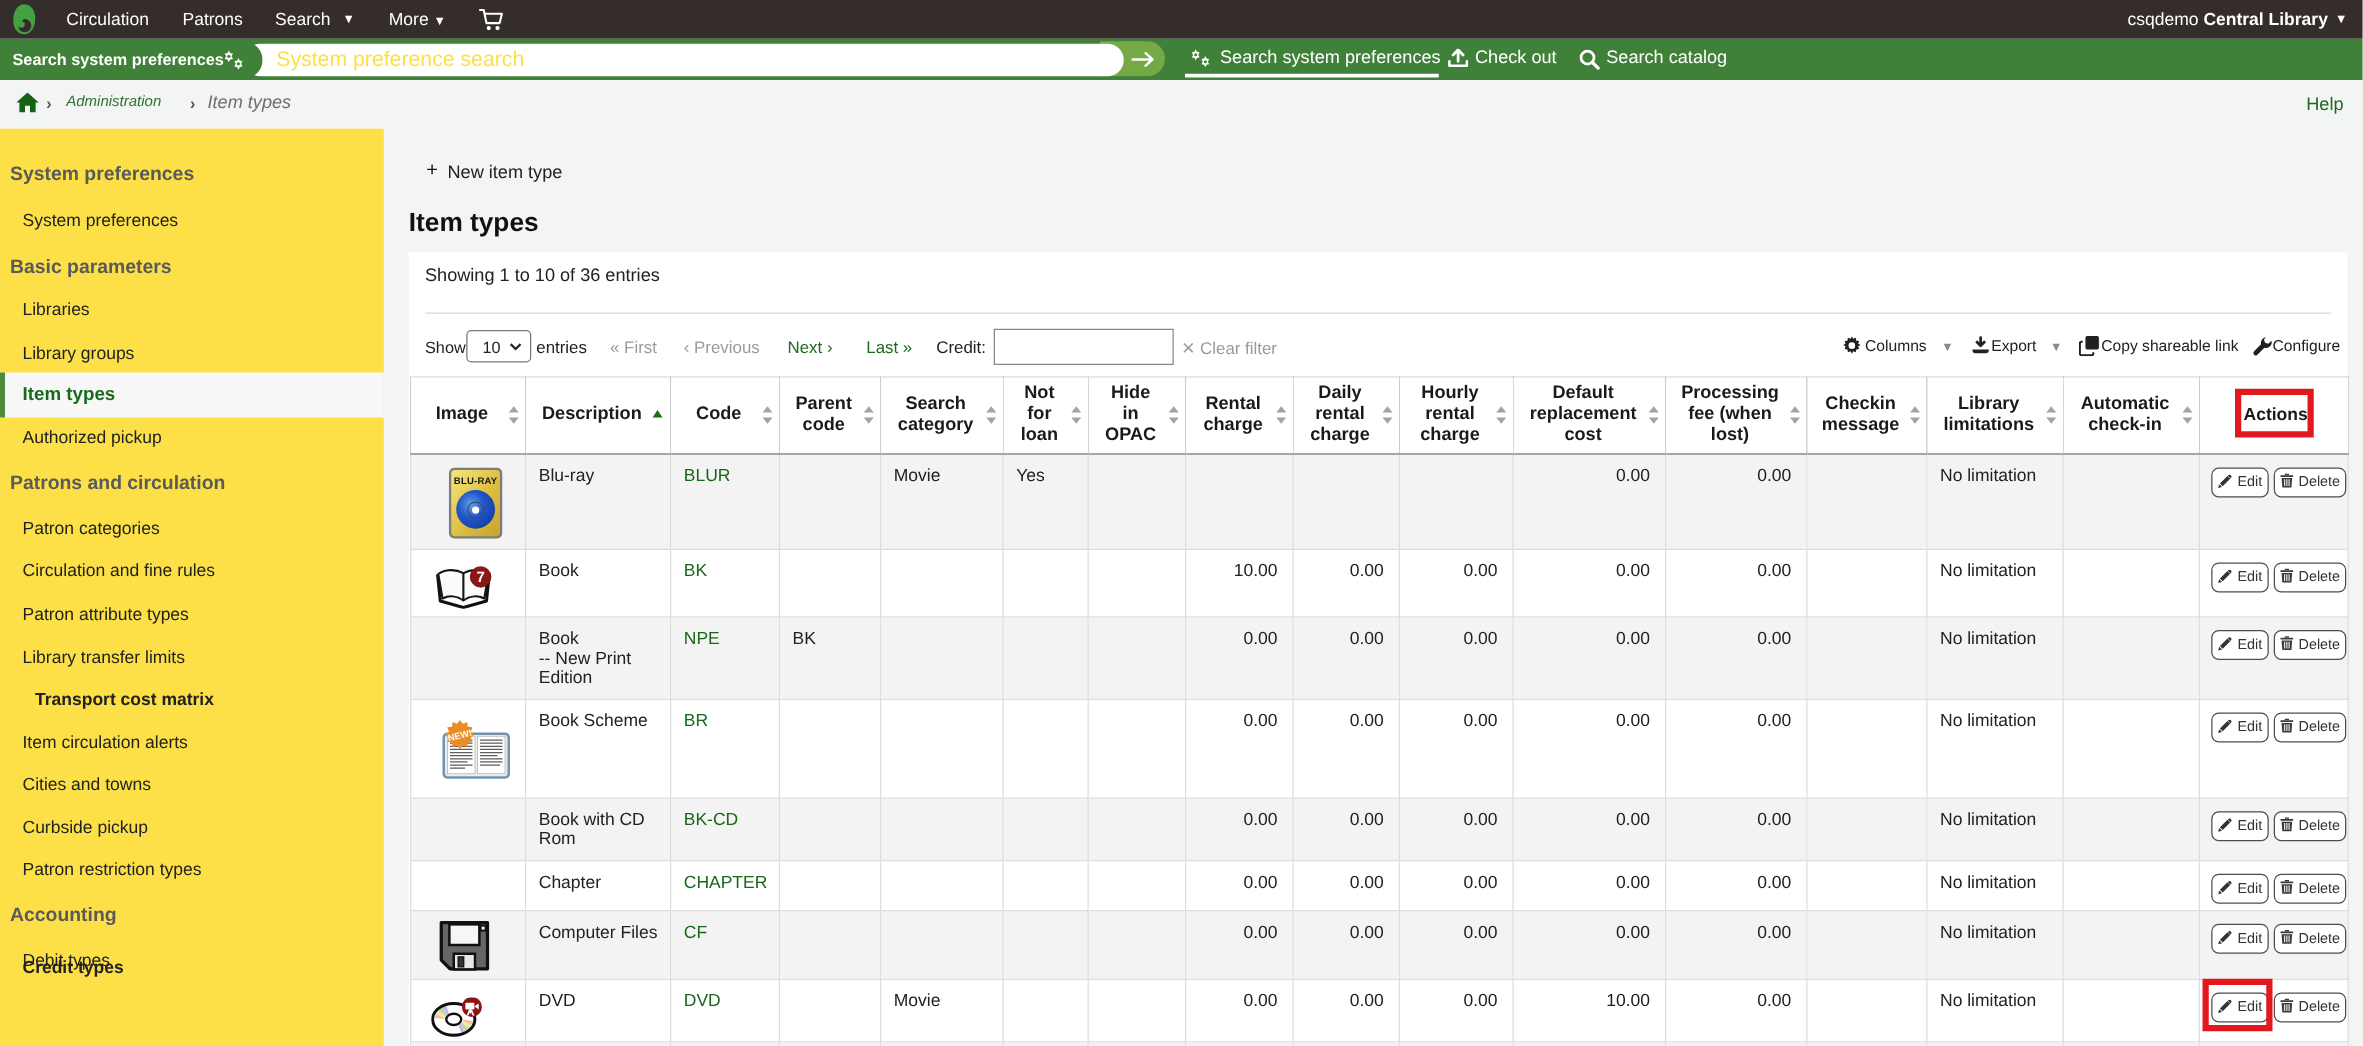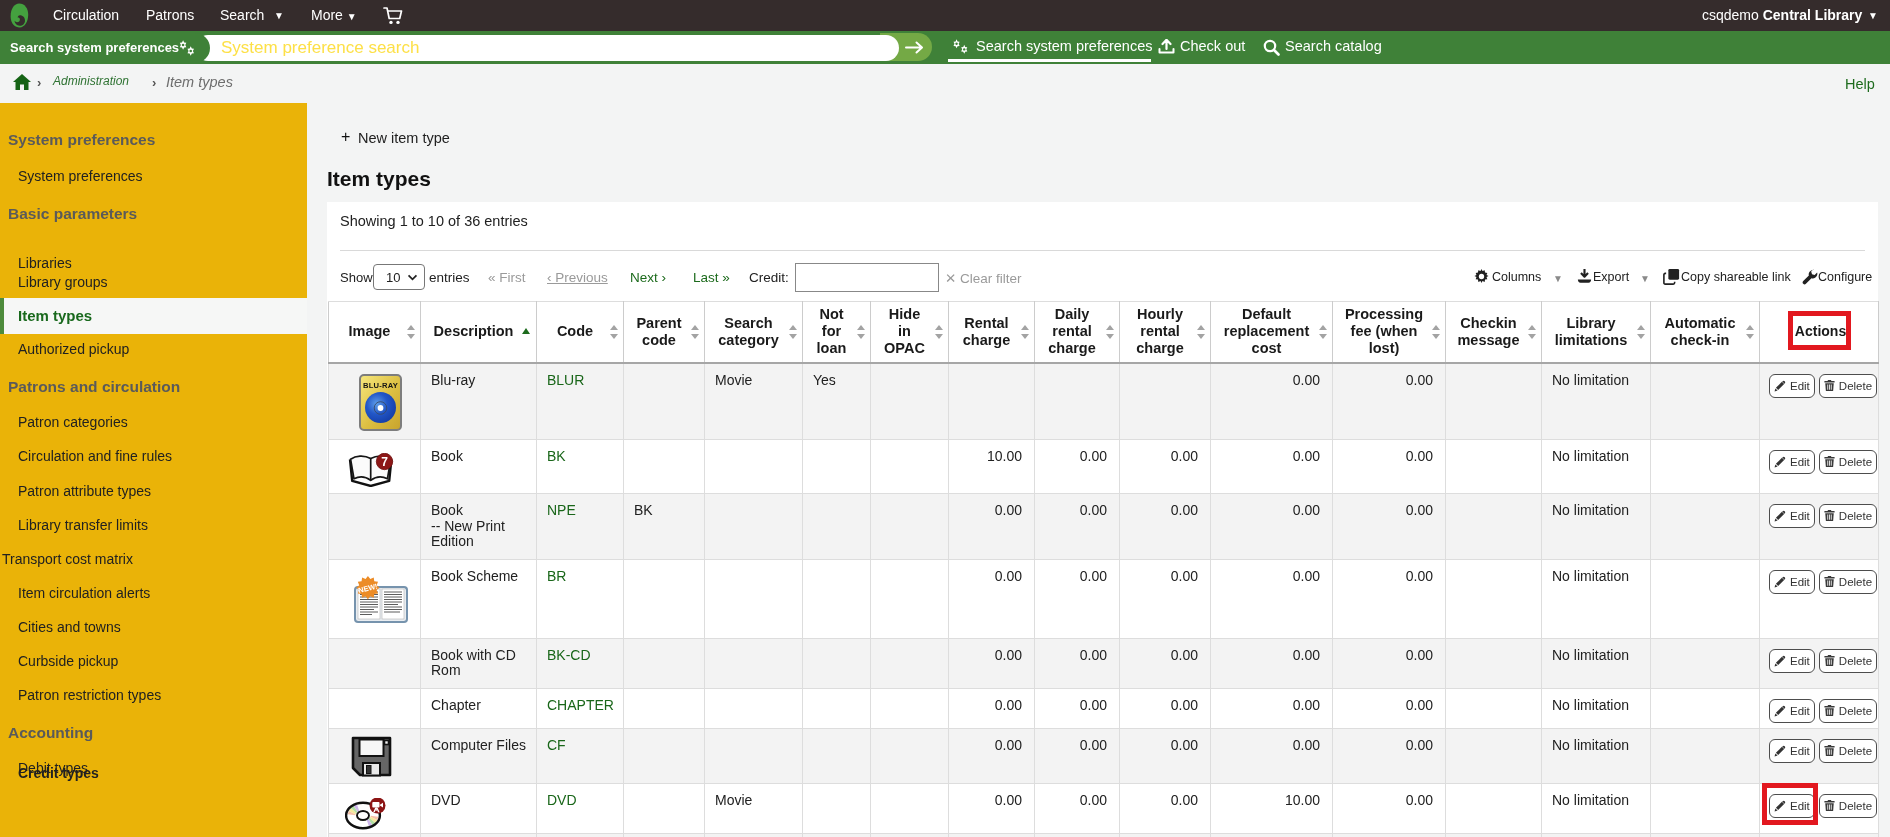--- a/index.html
+++ b/index.html
@@ -2,21 +2,21 @@
 <html><head>
 <meta charset="utf-8">
 <title>Item types</title>
 <style>
 * { margin:0; padding:0; box-sizing:border-box; }
 html,body { width:1890px; height:837px; overflow:hidden; font-family:"Liberation Sans", sans-serif; background:#f3f4f4; }
 #topbar { position:absolute; left:0; top:0; width:1890px; height:31px; background:#352c2c; color:#fff; }
 #topbar .nav { position:absolute; top:0; height:31px; line-height:31px; font-size:14px; color:#fff; }
 #searchbar { position:absolute; left:0; top:31px; width:1890px; height:33px; background:#3f8138; }
 #breadcrumb { position:absolute; left:0; top:64px; width:1890px; height:39px; background:#f3f4f4; }
-#sidebar { position:absolute; left:0; top:103px; width:307px; height:734px; background:#eab308; }
+#sidebar { position:absolute; left:0; top:103px; width:307px; height:734px; background:#fde047; }
 #main { position:absolute; left:307px; top:103px; width:1583px; height:734px; }
 .sbhead { font-size:15.5px; font-weight:bold; color:#5a5a5a; }
 .sblink { font-size:14px; color:#212121; }
 .ctl { position:absolute; font-size:14px; color:#212121; white-space:nowrap; }
 #itt { border-collapse:collapse; table-layout:fixed; width:1550px; font-size:14px; color:#212121; }
 #itt thead th { border:1px solid #ccc; border-top:1px solid #ddd; border-bottom:2px solid #a6a6a6; font-size:14.5px; font-weight:bold; color:#1a1a1a; padding:4px 13px 4px 3px; vertical-align:middle; text-align:center; line-height:17px; position:relative; background:#fff; }
 #itt tbody td { border:1px solid #ddd; vertical-align:top; padding:9px 10px; line-height:15.5px; background:#fff; overflow:hidden; }
 #itt td.act { padding:10px 0 0 9px; white-space:nowrap; line-height:0; }
 #itt tr.odd td { background:#f3f3f3; }
 #itt td.num { text-align:right; padding-right:12px; }
@@ -97,31 +97,31 @@
   <span style="position:absolute;left:37px;top:11px;font-size:13px;color:#555;font-weight:bold;">›</span>
   <a style="position:absolute;left:53px;top:10px;font-size:12px;font-style:italic;color:#2e7232;">Administration</a>
   <span style="position:absolute;left:152px;top:11px;font-size:13px;color:#555;font-weight:bold;">›</span>
   <span style="position:absolute;left:166px;top:10px;font-size:14.5px;font-style:italic;color:#6d6d6d;">Item types</span>
   <a style="position:absolute;left:1845px;top:12px;font-size:14.5px;color:#1d6b1d;">Help</a>
 </div>
 <div id="sidebar">
   <span class="sbhead" style="position:absolute;left:8px;top:28px;">System preferences</span>
   <a class="sblink" style="position:absolute;left:18px;top:65px;">System preferences</a>
   <span class="sbhead" style="position:absolute;left:8px;top:102px;">Basic parameters</span>
-  <a class="sblink" style="position:absolute;left:18px;top:152px;">Libraries</a>
+  <a class="sblink" style="position:absolute;left:18px;top:136px;">Libraries</a>
   <a class="sblink" style="position:absolute;left:18px;top:171px;">Library groups</a>
   <div style="position:absolute;left:0;top:195px;width:307px;height:36px;background:#f6f7f6;border-left:4px solid #4d8b3c;"></div>
   <a style="position:absolute;left:18px;top:204px;font-size:15px;font-weight:bold;color:#19691d;">Item types</a>
   <a class="sblink" style="position:absolute;left:18px;top:238px;">Authorized pickup</a>
   <span class="sbhead" style="position:absolute;left:8px;top:275px;">Patrons and circulation</span>
   <a class="sblink" style="position:absolute;left:18px;top:311px;">Patron categories</a>
   <a class="sblink" style="position:absolute;left:18px;top:345px;">Circulation and fine rules</a>
   <a class="sblink" style="position:absolute;left:18px;top:380px;">Patron attribute types</a>
   <a class="sblink" style="position:absolute;left:18px;top:414px;">Library transfer limits</a>
-  <a class="sblink" style="position:absolute;left:2px;top:448px;">Transport cost matrix</a>
+  <a class="sblink" style="position:absolute;left:28px;top:448px;font-weight:bold;">Transport cost matrix</a>
   <a class="sblink" style="position:absolute;left:18px;top:482px;">Item circulation alerts</a>
   <a class="sblink" style="position:absolute;left:18px;top:516px;">Cities and towns</a>
   <a class="sblink" style="position:absolute;left:18px;top:550px;">Curbside pickup</a>
   <a class="sblink" style="position:absolute;left:18px;top:584px;">Patron restriction types</a>
   <span class="sbhead" style="position:absolute;left:8px;top:621px;">Accounting</span>
   <a class="sblink" style="position:absolute;left:18px;top:657px;">Debit types</a>
   <a class="sblink" style="position:absolute;left:18px;top:662px;font-weight:bold;">Credit types</a>
 </div>
 <div id="main">
   <span style="position:absolute;left:34px;top:25px;font-size:16px;color:#111;">+</span>
@@ -131,21 +131,21 @@
   <span style="position:absolute;left:13px;top:11px;font-size:14.5px;color:#212121;">Showing 1 to 10 of 36 entries</span>
   <div style="position:absolute;left:13px;top:48px;width:1525px;height:1px;background:#d9d9d9;"></div>
   <span class="ctl" style="left:13px;top:68px;font-size:13px;">Show</span>
   <span style="position:absolute;left:46px;top:62px;width:52px;height:26px;border:1px solid #777;border-radius:4px;background:#fff;"></span>
   <span class="ctl" style="left:59px;top:68px;font-size:13px;">10</span>
   <svg style="position:absolute;left:80px;top:72px" width="11" height="7" viewBox="0 0 12 8">
         <path d="M1.5 1.5 L6 6 L10.5 1.5" fill="none" stroke="#222" stroke-width="2"></path>
       </svg>
   <span class="ctl" style="left:102px;top:68px;font-size:13.5px;">entries</span>
   <span class="ctl" style="left:161px;top:68px;color:#9a9a9a;font-size:13.5px;">« First</span>
-  <span class="ctl" style="left:220px;top:68px;color:#9a9a9a;font-size:13.5px;text-decoration:underline;">‹ Previous</span>
+  <span class="ctl" style="left:220px;top:68px;color:#9a9a9a;font-size:13.5px;">‹ Previous</span>
   <span class="ctl" style="left:303px;top:68px;color:#1d6b1d;font-size:13.5px;">Next ›</span>
   <span class="ctl" style="left:366px;top:68px;color:#1d6b1d;font-size:13.5px;">Last »</span>
   <span class="ctl" style="left:422px;top:68px;font-size:13.5px;">Credit:</span>
   <span style="position:absolute;left:468px;top:61px;width:144px;height:29px;border:1px solid #888;background:#fff;"></span>
   <span class="ctl" style="left:618px;top:68px;color:#9a9a9a;font-size:13.5px;">✕ Clear filter</span>
   <svg style="position:absolute;left:1147px;top:67px" width="15" height="15" viewBox="0 0 17 17">
         <path d="M8.5 0 l1.1 2.3 2.5 -0.9 0.4 2.6 2.6 0.4 -0.9 2.5 2.3 1.1 -2.3 1.1 0.9 2.5 -2.6 0.4 -0.4 2.6 -2.5 -0.9 -1.1 2.3 -1.1 -2.3 -2.5 0.9 -0.4 -2.6 -2.6 -0.4 0.9 -2.5 -2.3 -1.1 2.3 -1.1 -0.9 -2.5 2.6 -0.4 0.4 -2.6 2.5 0.9 Z" fill="#212121"></path>
         <circle cx="8.5" cy="8.5" r="3" fill="#fff"></circle>
       </svg>
   <span class="ctl" style="left:1165px;top:68px;font-size:12.5px;">Columns</span>

